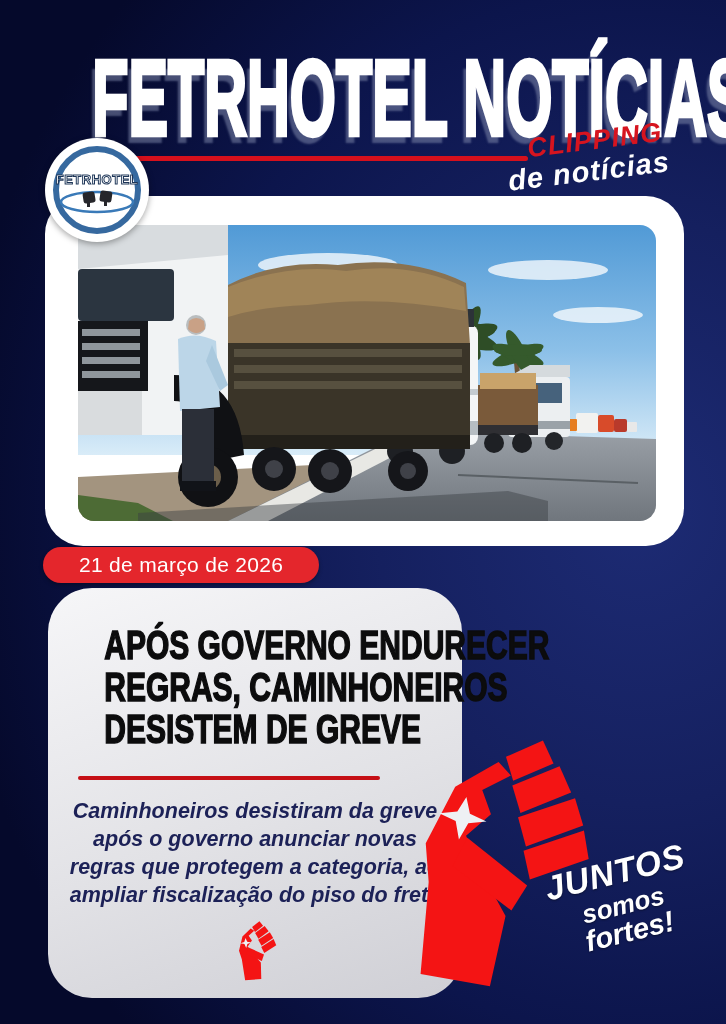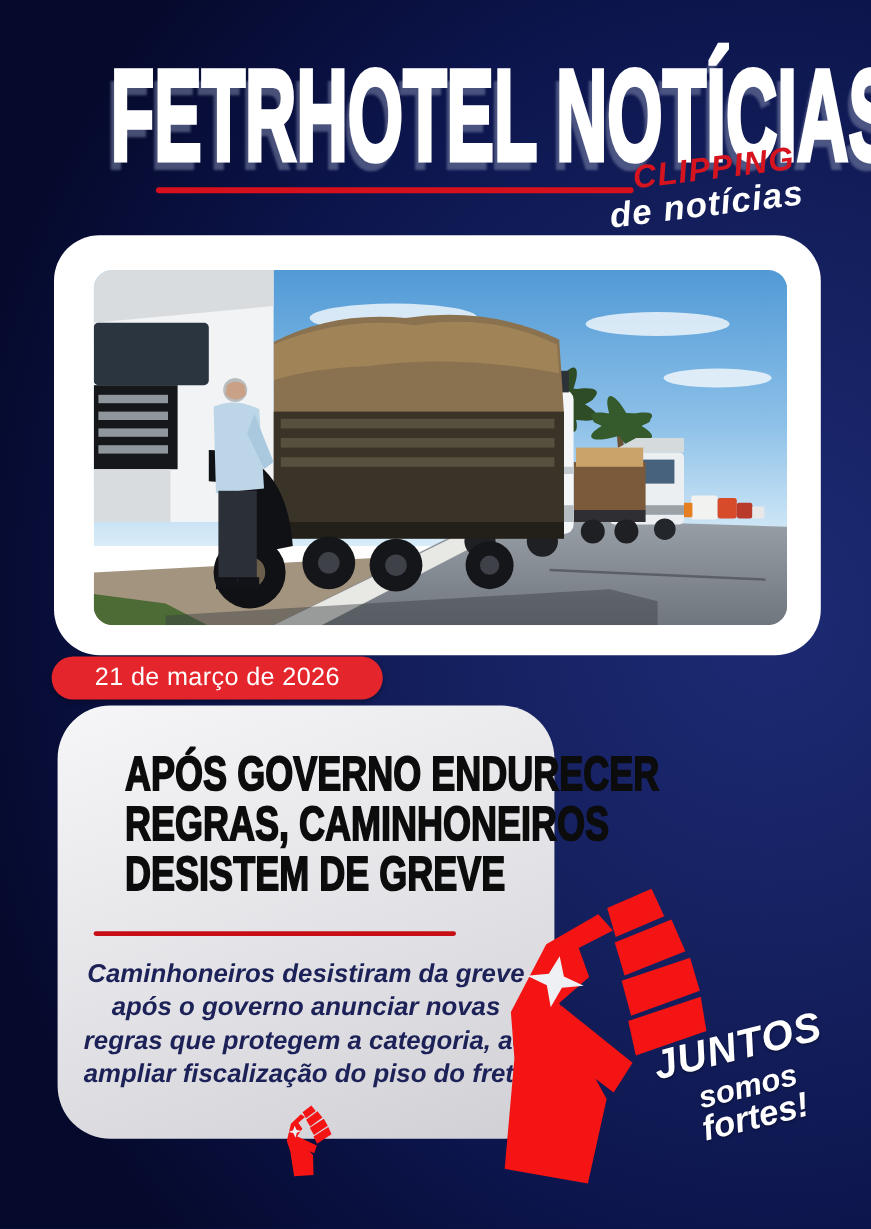--- a/index.html
+++ b/index.html
@@ -62,21 +62,21 @@
   .photo-frame svg{display:block;}
   
   .date-pill{
     position:absolute;left:43px;top:547px;height:36px;line-height:36px;
     padding:0 36px;border-radius:19px;background:#e4262c;z-index:5;
     color:#ffffff;font-weight:normal;font-size:21px;letter-spacing:0.3px;
     box-shadow:0 2px 4px rgba(0,0,0,0.3);
   }
   
   .article-card{
-    position:absolute;left:48px;top:588px;width:414px;height:361px;
+    position:absolute;left:48px;top:588px;width:414px;height:410px;
     border-radius:44px;background:linear-gradient(160deg,#f6f6f8 0%,#e2e2e6 55%,#cfcfd5 100%);
     z-index:3;
   }
   .headline{
     margin:36px 6px 0;text-align:center;
     color:#0c0c0d;font-weight:900;font-size:40px;line-height:1.05;white-space:nowrap;
   }
   .headline .hl{display:block;transform:scaleX(0.75);transform-origin:50% 50%;-webkit-text-stroke:1.5px #0c0c0d;}
   .headline-divider{
     width:302px;height:4px;background:#c50f15;margin:26px 0 0 30px;border-radius:2px;
@@ -128,20 +128,32 @@
 
   <div class="masthead-title">
     <span class="stretch">FETRHOTEL NOTÍCIAS</span>
   </div>
   <div class="title-underline"></div>
   <div class="clipping">
     <span class="clipping-red">CLIPPING</span>
     <span class="clipping-white">de notícias</span>
   </div>
 
+  <div class="logo-badge">
+    <div class="logo-ring">
+      <span class="logo-name">FETRHOTEL</span>
+      <svg width="82" height="28">
+        <ellipse cx="41" cy="15" rx="36" ry="10" fill="none" stroke="#3a7ab8" stroke-width="2.5"></ellipse>
+        <rect x="27" y="5" width="12" height="11" rx="2.5" fill="#26262b" transform="rotate(-9 33 10)"></rect>
+        <rect x="44" y="4" width="12" height="11" rx="2.5" fill="#26262b" transform="rotate(8 50 9)"></rect>
+        <rect x="31" y="15" width="3" height="5" fill="#26262b"></rect>
+        <rect x="48" y="14" width="3" height="5" fill="#26262b"></rect>
+      </svg>
+    </div>
+  </div>
 
   <div class="photo-card">
     <div class="photo-frame" aria-label="Fila de caminhões parados no acostamento de uma rodovia durante greve dos caminhoneiros">
       <svg viewBox="0 0 578 296" width="578" height="296" preserveAspectRatio="none">
         <defs>
           <linearGradient id="sky" x1="0" y1="0" x2="0" y2="1">
             <stop offset="0" stop-color="#519ad6"></stop>
             <stop offset="0.55" stop-color="#8cc0e8"></stop>
             <stop offset="1" stop-color="#d9ecf8"></stop>
           </linearGradient>

